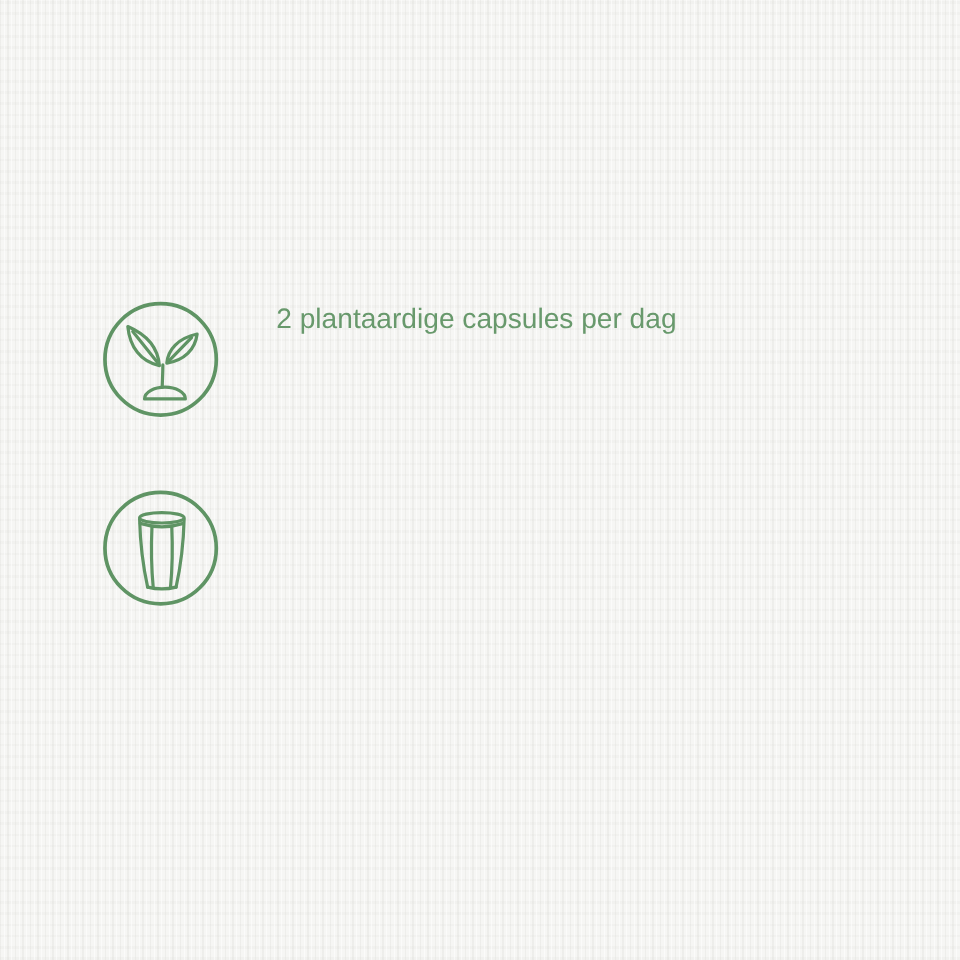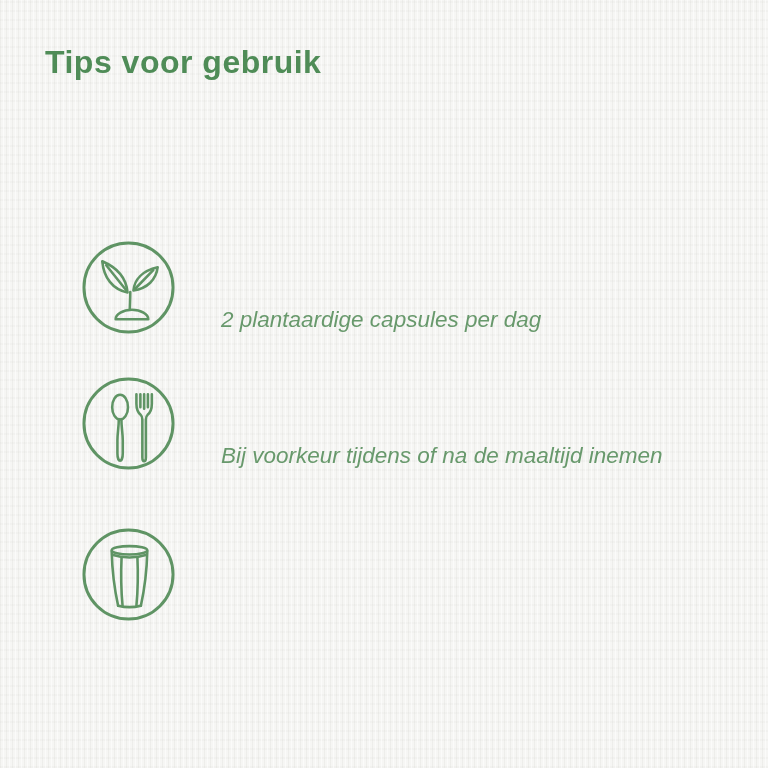--- a/index.html
+++ b/index.html
@@ -28,23 +28,22 @@
     letter-spacing:0.5px;
     color:var(--title_green,#4f8c57);
   }
   .tips-list{
     position:absolute;
     left:81px; top:240px;
     width:660px;
   }
   .tip-row{
     display:flex;
-    align-items:flex-end;
+    align-items:flex-start;
     gap:45px;
-    font-style:italic;
   }
   .tip-row + .tip-row{ margin-top:41px; }
   .tip-row.row-3{ margin-top:56px; }
   .icon-circle{
     flex:0 0 95px;
     width:95px;height:95px;
     color:var(--icon_green,#5f9464);
   }
   .icon-circle svg{ display:block; width:95px; height:95px; }
   .tip-text{
@@ -54,55 +53,40 @@
     color:var(--text_green,#68996c);
     max-width:545px;
   }
   .row-3 .tip-text{ max-width:505px; margin-top:8px; }
 </style>
 </head>
 <body>
 
 <div class="page">
 
-  <h1 class="page-title">Tips voor gebruik</h1>
 
   <div class="tips-list">
 
     <div class="tip-row">
       <span class="icon-circle">
         <svg viewBox="0 0 96 96" fill="none" stroke="currentColor" stroke-linecap="round" stroke-linejoin="round">
           <circle cx="48" cy="48" r="45" stroke-width="3"></circle>
           <g stroke-width="2.6">
             <path d="M49.8 52.5 C49.8 59 49.4 64.5 49.3 70.5"></path>
             <path d="M35 80 A16.5 9.5 0 0 1 68 80 Z"></path>
             <path d="M47 53 C46 41 39 29 21.5 21.5 C23 38 32 50 47 53 Z"></path>
             <path d="M45.5 50.5 L25.5 25.5"></path>
             <path d="M53 51 C54 40 62 31 77.5 27.5 C76 40 67 49 53 51 Z"></path>
             <path d="M55.5 48.5 L73 30.5"></path>
           </g>
         </svg>
       </span>
       <p class="tip-text">2 plantaardige capsules per dag</p>
     </div>
 
-    <div class="tip-row">
-      <span class="icon-circle">
-        <svg viewBox="0 0 96 96" fill="none" stroke="currentColor" stroke-linecap="round" stroke-linejoin="round">
-          <circle cx="48" cy="48" r="45" stroke-width="3"></circle>
-          <g stroke-width="2.6">
-            <ellipse cx="39.5" cy="31.5" rx="8" ry="12.5"></ellipse>
-            <path d="M38.2 43.5 C38.2 52 36.8 58 36.8 65 L36.8 78 C36.8 82.5 38 85.5 39.5 85.5 C41 85.5 42.2 82.5 42.2 78 L42.2 65 C42.2 58 40.8 52 40.8 43.5"></path>
-            <path d="M56 18.5 L56 28 C56 33 57.5 37 60.5 39.5 C61.8 40.7 62 42 62 44 L62 82 C62 84.5 62.7 86 63.8 86 C64.9 86 65.6 84.5 65.6 82 L65.6 44 C65.6 42 65.8 40.7 67.1 39.5 C70.1 37 71.6 33 71.6 28 L71.6 18.5"></path>
-            <path d="M60 18.5 L60 31.5 M63.8 18.5 L63.8 33 M67.6 18.5 L67.6 31.5"></path>
-          </g>
-        </svg>
-      </span>
-      <p class="tip-text">Bij voorkeur tijdens of na de maaltijd inemen</p>
-    </div>
 
     <div class="tip-row row-3">
       <span class="icon-circle">
         <svg viewBox="0 0 96 96" fill="none" stroke="currentColor" stroke-linecap="round" stroke-linejoin="round">
           <circle cx="48" cy="48" r="45" stroke-width="3"></circle>
           <g stroke-width="2.6">
             <ellipse cx="49" cy="23.5" rx="18" ry="4.2"></ellipse>
             <path d="M31.5 28 Q49 33.5 66.5 28"></path>
             <path d="M31 24.5 C31.5 44 34.5 66 37.5 79.5"></path>
             <path d="M67 24.5 C66.5 44 63.5 66 60.5 79.5"></path>

